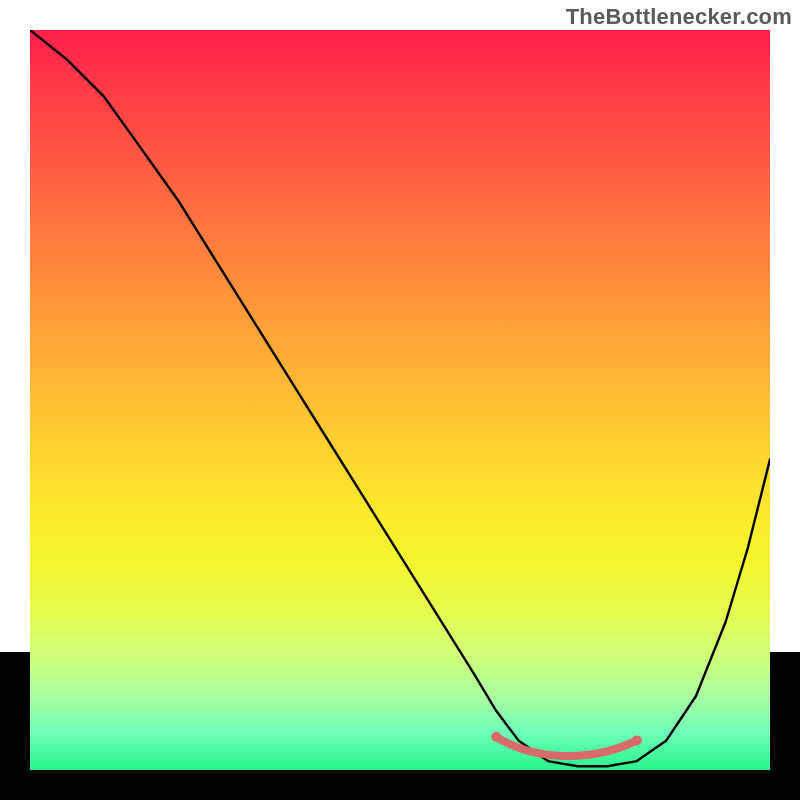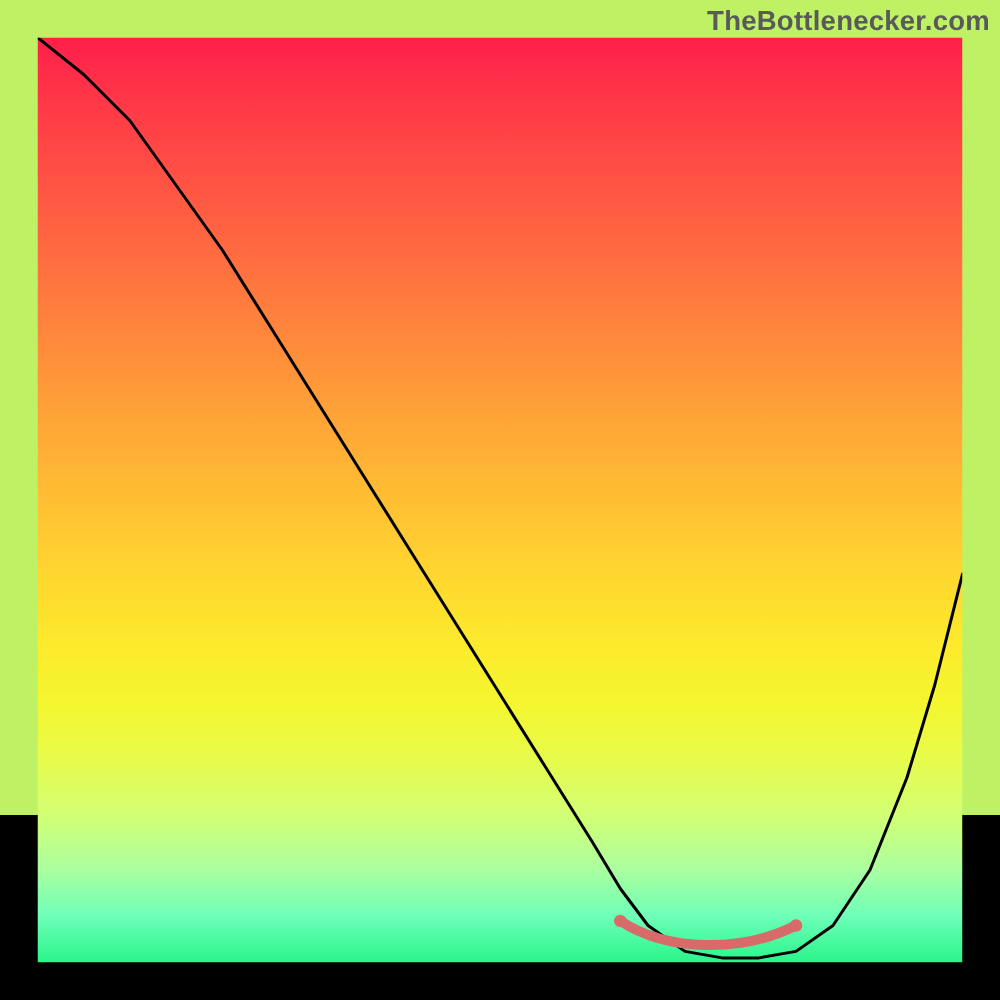--- a/index.html
+++ b/index.html
@@ -8,21 +8,21 @@
     width: 800px;
     height: 800px;
     background: #000;
     overflow: hidden;
     font-family: Arial, Helvetica, sans-serif;
   }
   .frame {
     position: relative;
     width: 800px;
     height: 652px;
-    background: #bef264;
+    background: #ffffff;
   }
   .plot {
     position: absolute;
     left: 30px;
     top: 30px;
     width: 740px;
     height: 740px;
     overflow: hidden;
   }
   .gradient {

